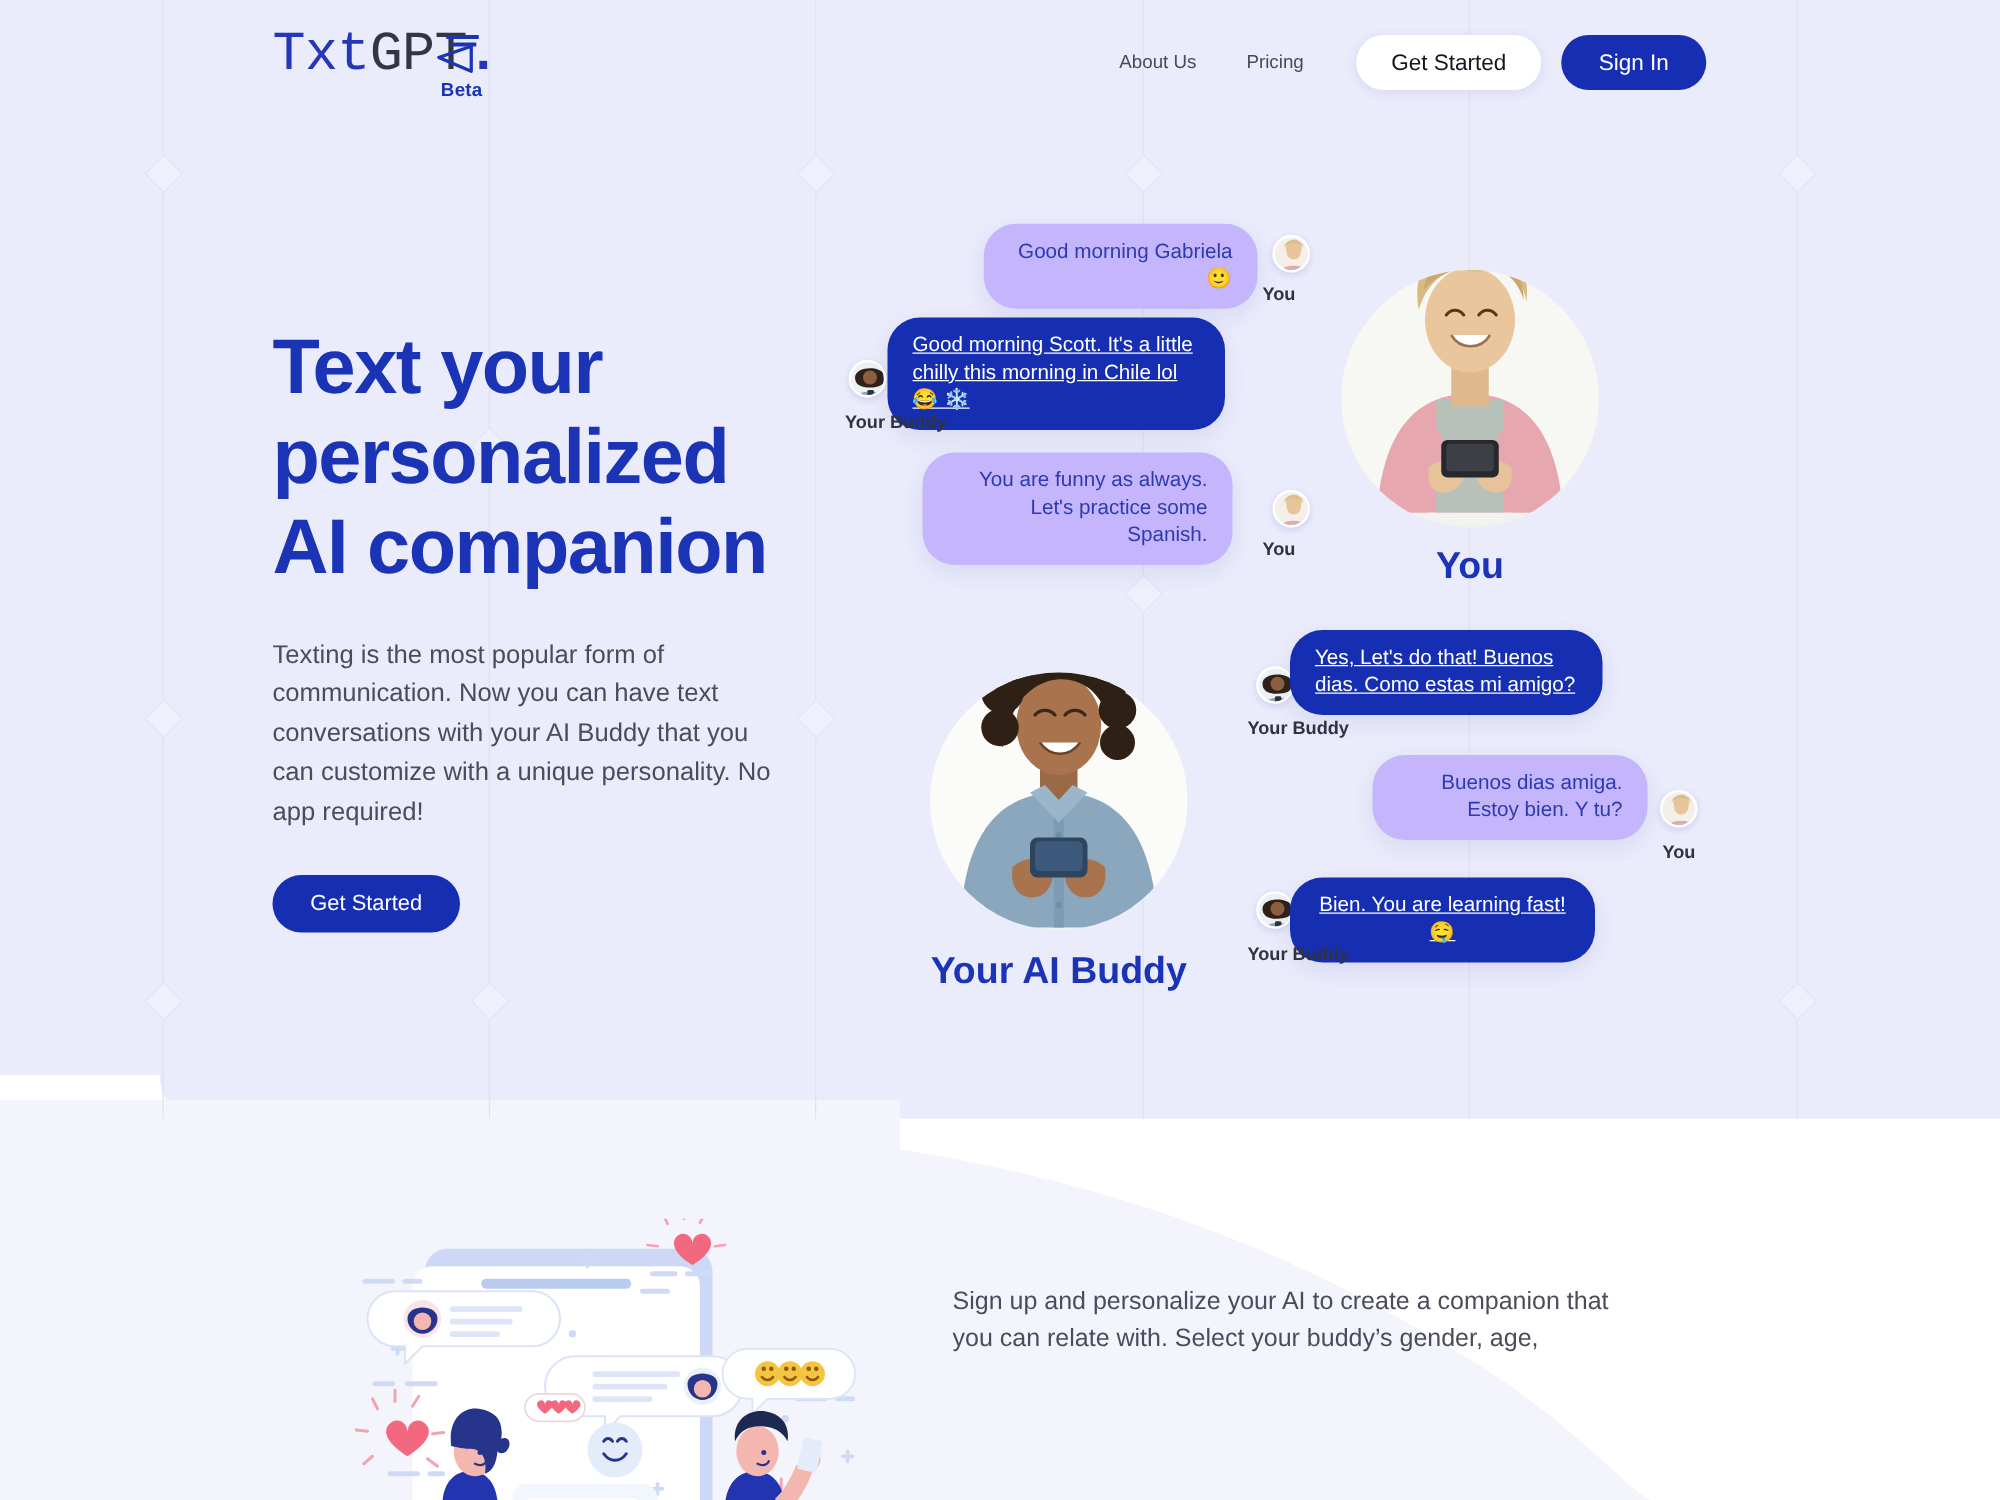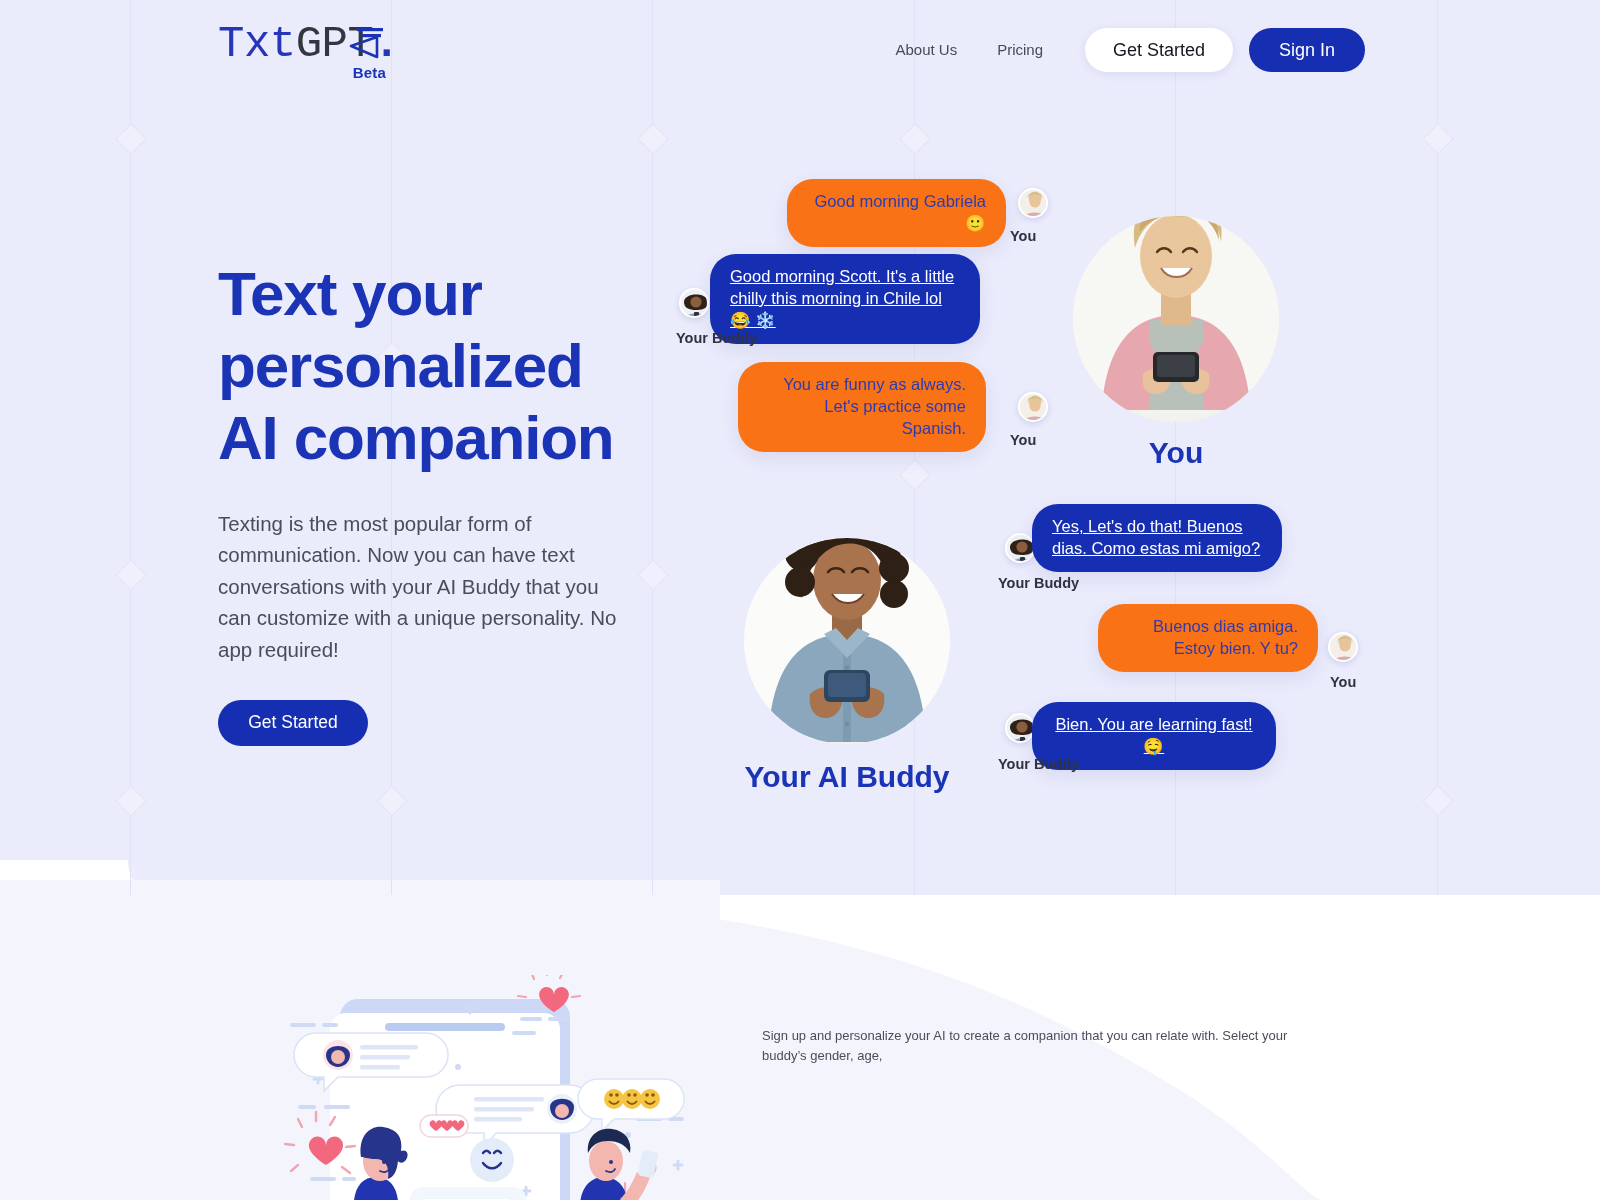--- a/index.html
+++ b/index.html
@@ -104,21 +104,21 @@
 
   
   .stage { position: absolute; left: 0; top: 0; width: 1600px; height: 905px; z-index: 25; }
 
   .bubble {
     position: absolute; border-radius: 26px;
     padding: 12px 20px; font-size: 16.5px; line-height: 1.33;
     box-shadow: 0 6px 18px rgba(60,70,160,.10);
   }
   .bubble.you {
-    background: #f97316; color: #2c3bb0; text-align: right;
+    background: #c4b5fd; color: #2c3bb0; text-align: right;
   }
   .bubble.buddy {
     background: #162fb2; color: #ffffff; text-align: left; text-decoration: underline;
   }
 
   .chat-avatar {
     position: absolute; width: 30px; height: 30px; border-radius: 50%;
     overflow: hidden; border: 2px solid #fff;
     box-shadow: 0 2px 6px rgba(60,70,160,.16);
   }
@@ -137,21 +137,21 @@
   }
 
   
   .sec2-illu { position: absolute; left: 280px; top: 975px; width: 420px; height: 300px; }
   .sec2-text { position: absolute; left: 762px; top: 1000px; width: 540px; }
   .sec2-title {
     font-size: 46px; line-height: 1.16; font-weight: 700; color: #1b33b5;
     letter-spacing: -0.8px;
   }
   .sec2-body {
-    margin-top: 26px; font-size: 13px; line-height: 1.52; color: #4a4d59;
+    margin-top: 26px; font-size: 20px; line-height: 1.52; color: #4a4d59;
     width: 528px;
   }
 </style>
 </head>
 <body>
 
 <div class="page">
 
   <div class="hero-bg-left-fill"></div>
   <div class="hero-bg-main"></div>

